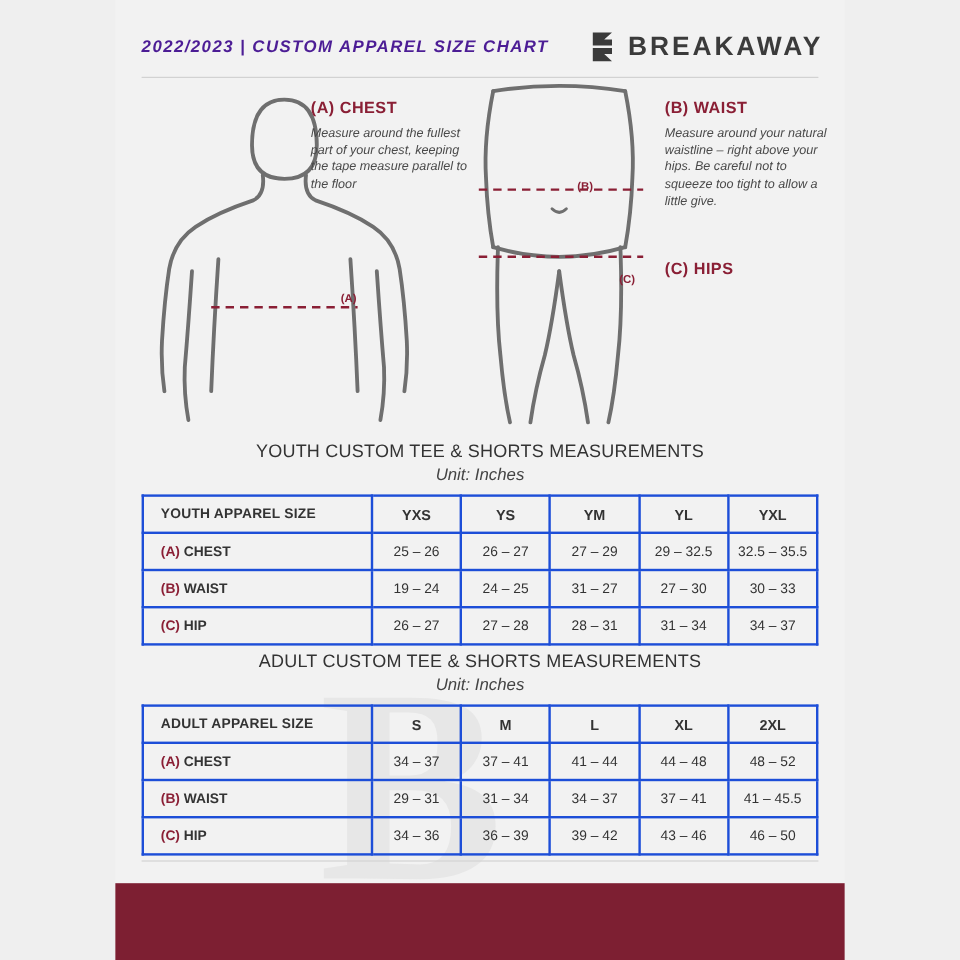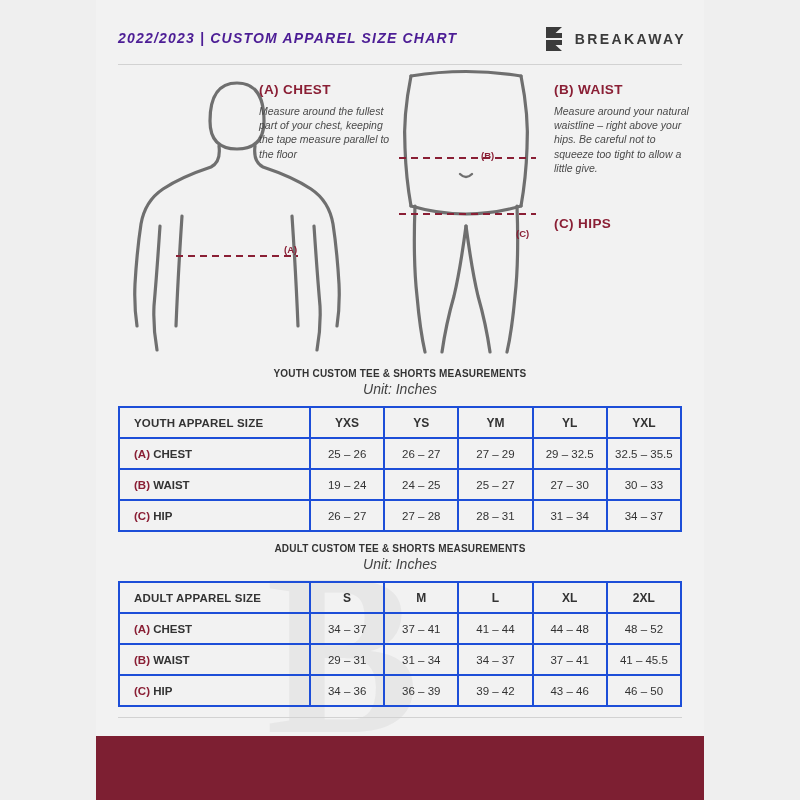--- a/index.html
+++ b/index.html
@@ -67,21 +67,21 @@
     display: flex;
     align-items: center;
     gap: 10px;
   }
   .brand-mark {
     width: 22px;
     height: 26px;
     position: relative;
   }
   .brand-name {
-    font-size: 14px;
+    font-size: 22px;
     font-weight: bold;
     letter-spacing: 2.4px;
     color: #3b3b3b;
   }
   .hr-top {
     position: absolute;
     left: 22px;
     top: 64px;
     width: 564px;
     height: 1px;
@@ -122,22 +122,22 @@
   .section {
     position: absolute;
     left: 22px;
     width: 564px;
     z-index: 2;
   }
   .sec-youth { top: 368px; }
   .sec-adult { top: 543px; }
   .sec-title {
     text-align: center;
-    font-size: 10px;
-    font-weight: bold;
+    font-size: 15px;
+    font-weight: normal;
     color: #333;
     letter-spacing: .2px;
   }
   .sec-unit {
     text-align: center;
     font-size: 14px;
     font-style: italic;
     color: #444;
     margin-top: 2px;
   }
@@ -292,21 +292,21 @@
             <td>25 – 26</td>
             <td>26 – 27</td>
             <td>27 – 29</td>
             <td>29 – 32.5</td>
             <td>32.5 – 35.5</td>
           </tr>
           <tr>
             <td class="rowhead"><span class="mark">(B)</span> <span>WAIST</span></td>
             <td>19 – 24</td>
             <td>24 – 25</td>
-            <td>25 – 27</td>
+            <td>31 – 27</td>
             <td>27 – 30</td>
             <td>30 – 33</td>
           </tr>
           <tr>
             <td class="rowhead"><span class="mark">(C)</span> <span>HIP</span></td>
             <td>26 – 27</td>
             <td>27 – 28</td>
             <td>28 – 31</td>
             <td>31 – 34</td>
             <td>34 – 37</td>

